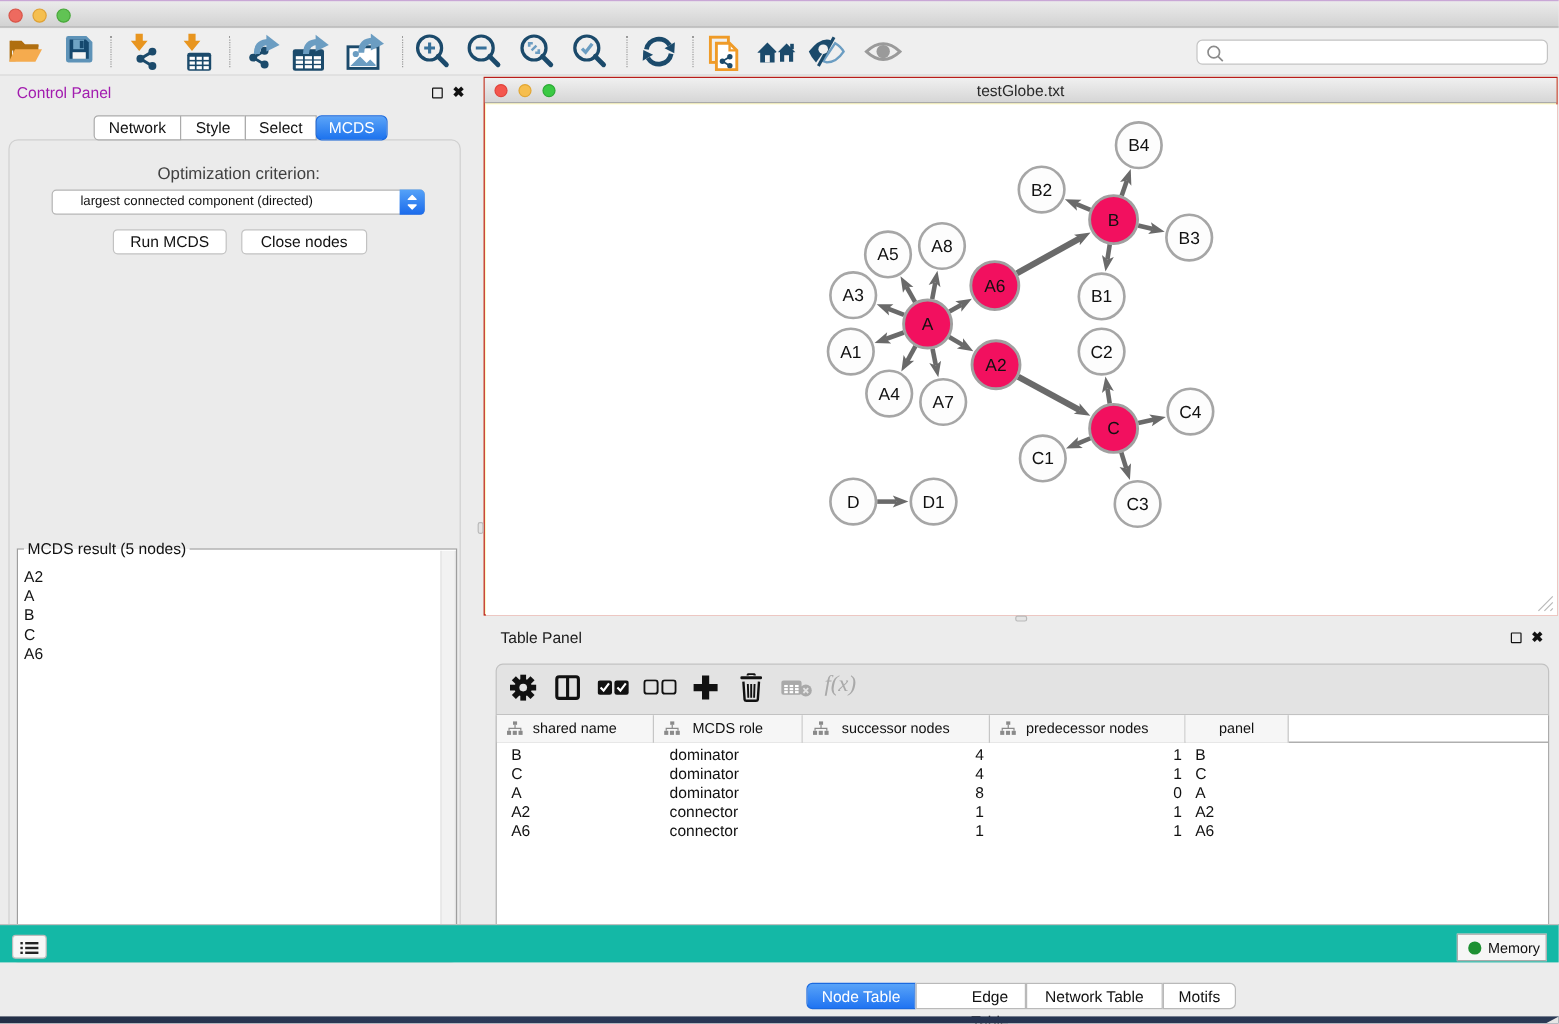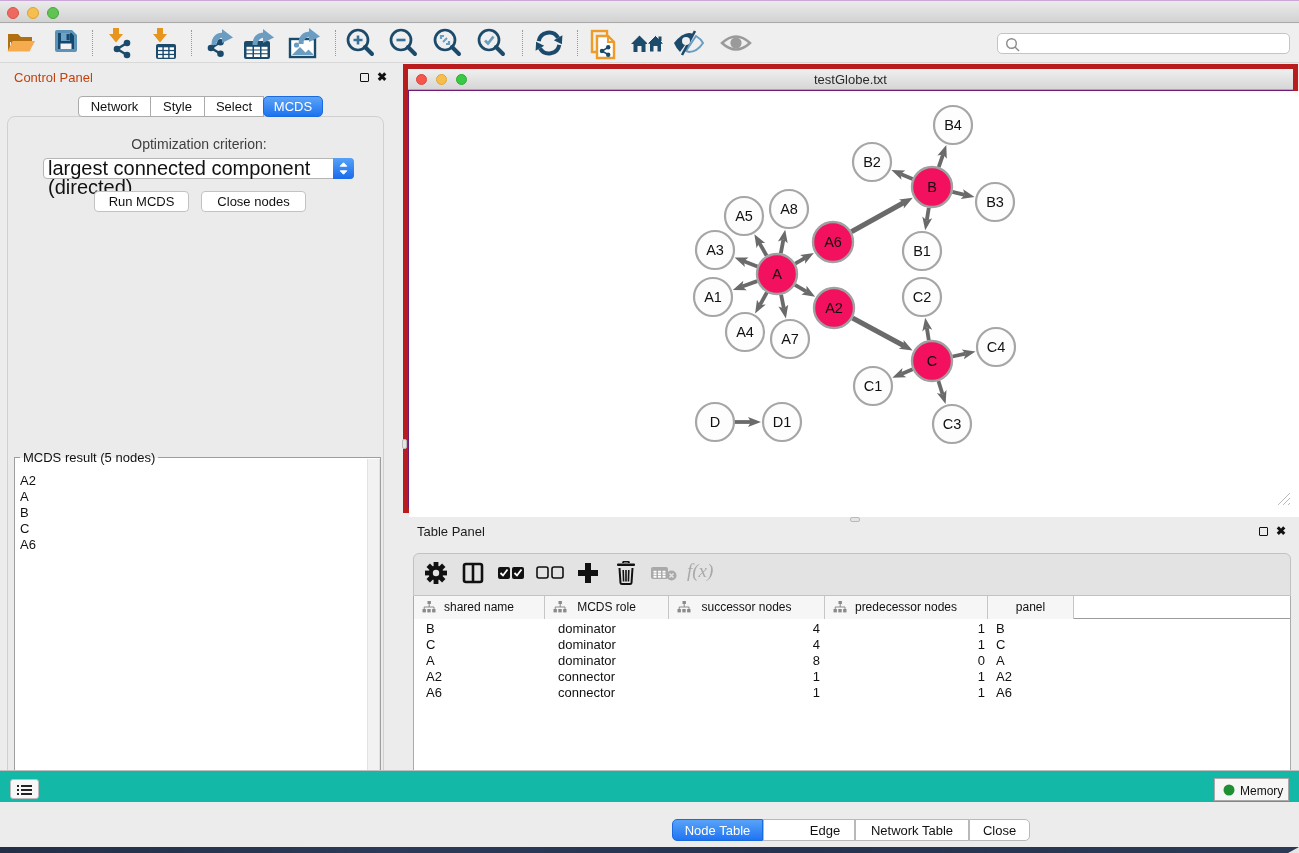--- a/index.html
+++ b/index.html
@@ -16,39 +16,39 @@
 #titlebar .t3 { left:47px; background:#61c354; border:1px solid #48a83a; }
 #titletext { left:0; right:0; top:4px; text-align:center; font-size:13px; color:#3c3c3c; }
 
 
 #toolbar { left:0; top:24px; width:1299px; height:39px; background:#efefef; border-bottom:1px solid #d8d8d8; }
 .ticon { position:absolute; top:3px; }
 .tsep { position:absolute; top:6px; height:26px; border-left:1px dotted #9a9a9a; width:0; }
 #search { left:997px; top:9px; width:293px; height:21px; background:#fff; border:1px solid #c4c4c4; border-radius:5px; }
 
 
-#cp-title { left:14px; top:70px; font-size:13px; color:#c2410c; }
+#cp-title { left:14px; top:70px; font-size:13px; color:#a21caf; }
 .floatbox { width:9px; height:9px; border:1.4px solid #111; border-radius:1px; }
 .xmark { font-size:12px; color:#111; font-weight:bold; }
 #cp-panel { left:7px; top:116px; width:377px; height:686px; background:#ebebeb; border:1px solid #d0d0d0; border-radius:8px; }
 .cptab { position:absolute; top:96px; height:21px; background:#fff; border:1px solid #ababab; font-size:13px; color:#111;
   text-align:center; line-height:20px; }
 #tab-mcds { background:linear-gradient(#5ba4f8,#1d73ee); color:#fff; border:1px solid #1a6ae0; border-radius:5px; }
 #optlabel { left:0px; top:136px; width:398px; text-align:center; font-size:14px; color:#404040; }
-#dropdown { left:43px; top:158px; width:311px; height:21px; background:#fff; border:1px solid #b5b5b5; border-radius:4px; font-size:20px; color:#111; line-height:19px; padding-left:4px; }
+#dropdown { left:43px; top:158px; width:311px; height:21px; background:#fff; border:1px solid #b5b5b5; border-radius:4px; font-size:11px; color:#111; line-height:19px; padding-left:23px; }
 #dd-step { right:-1px; top:-1px; width:21px; height:21px; border-radius:0 4px 4px 0; background:linear-gradient(#55a2f8,#1a6aeb); }
 .btn { position:absolute; height:21px; background:#fff; border:1px solid #c2c2c2; border-radius:4px; font-size:13px; color:#111; text-align:center; line-height:19px; }
 #grpbox { left:14px; top:457px; width:367px; height:336px; background:#fff; border:1px solid #9e9e9e; }
 #grplabel { left:20px; top:450px; font-size:13px; color:#111; padding:0 3px;
   background:linear-gradient(#ececec 50%, #ffffff 50%); }
 #grplist { left:20px; top:473px; font-size:13px; color:#111; line-height:16px; }
 #grpscroll { left:352px; top:1px; width:13px; height:333px; background:#f2f2f2; border-left:1px solid #e2e2e2; border-right:1px solid #e2e2e2; }
 
 
-#netwin { left:403px; top:64px; width:895px; height:449px; background:#701a75; border:5px solid #b91c1c; }
+#netwin { left:403px; top:64px; width:895px; height:449px; background:#fef9c3; border:1px solid #b91c1c; }
 #nettitle { left:0; top:0; width:100%; height:21px; background:linear-gradient(#f0f0f0,#d6d6d6); border-bottom:1px solid #aaa; }
 #nettitle .t1 { left:8px;  background:#f4564d; border:1px solid #e0443c; }
 #nettitle .t2 { left:28px; background:#f6be4e; border:1px solid #e2a734; }
 #nettitle .t3 { left:48px; background:#3ac943; border:1px solid #2daa36; }
 .tl2 { width:11px; height:11px; border-radius:50%; top:5px; }
 #nettitletext { left:0; right:0; top:3px; text-align:center; font-size:13px; color:#2a2a2a; }
 #netcanvas { left:1px; top:22px; width:893px; height:426px; background:#fff; overflow:hidden; }
 
 
 #tp-title { left:417px; top:524px; font-size:13px; color:#1c1c1c; }
@@ -456,21 +456,21 @@
     <div class="trow" style="left:12px;top:89px;">A6</div>
     <div class="trow" style="left:144px;top:89px;">connector</div>
     <div class="trow num" style="left:306px;top:89px;width:100px;">1</div>
     <div class="trow num" style="left:471px;top:89px;width:100px;">1</div>
     <div class="trow" style="left:582px;top:89px;">A6</div>
 </div>
 
 <div class="btab abs" id="btab1" style="left:672px;width:91px;border-radius:5px 0 0 5px;">Node Table</div>
 <div class="btab abs" style="left:763px;width:92px;padding-left:32px;">Edge Table</div>
 <div class="btab abs" style="left:855px;width:114px;">Network Table</div>
-<div class="btab abs" style="left:969px;width:61px;border-radius:0 5px 5px 0;">Close</div>
+<div class="btab abs" style="left:969px;width:61px;border-radius:0 5px 5px 0;">Motifs</div>
 
 <div id="statusbar" class="abs">
   <div id="listbtn" class="abs"><svg width="27" height="18" style="margin:2px 0 0 4px">
         <g fill="#222">
           <rect x="2" y="3" width="2" height="2"></rect>
           <rect x="6" y="3" width="11" height="2"></rect>
           <rect x="2" y="7" width="2" height="2"></rect>
           <rect x="6" y="7" width="11" height="2"></rect>
           <rect x="2" y="11" width="2" height="2"></rect>
           <rect x="6" y="11" width="11" height="2"></rect>

